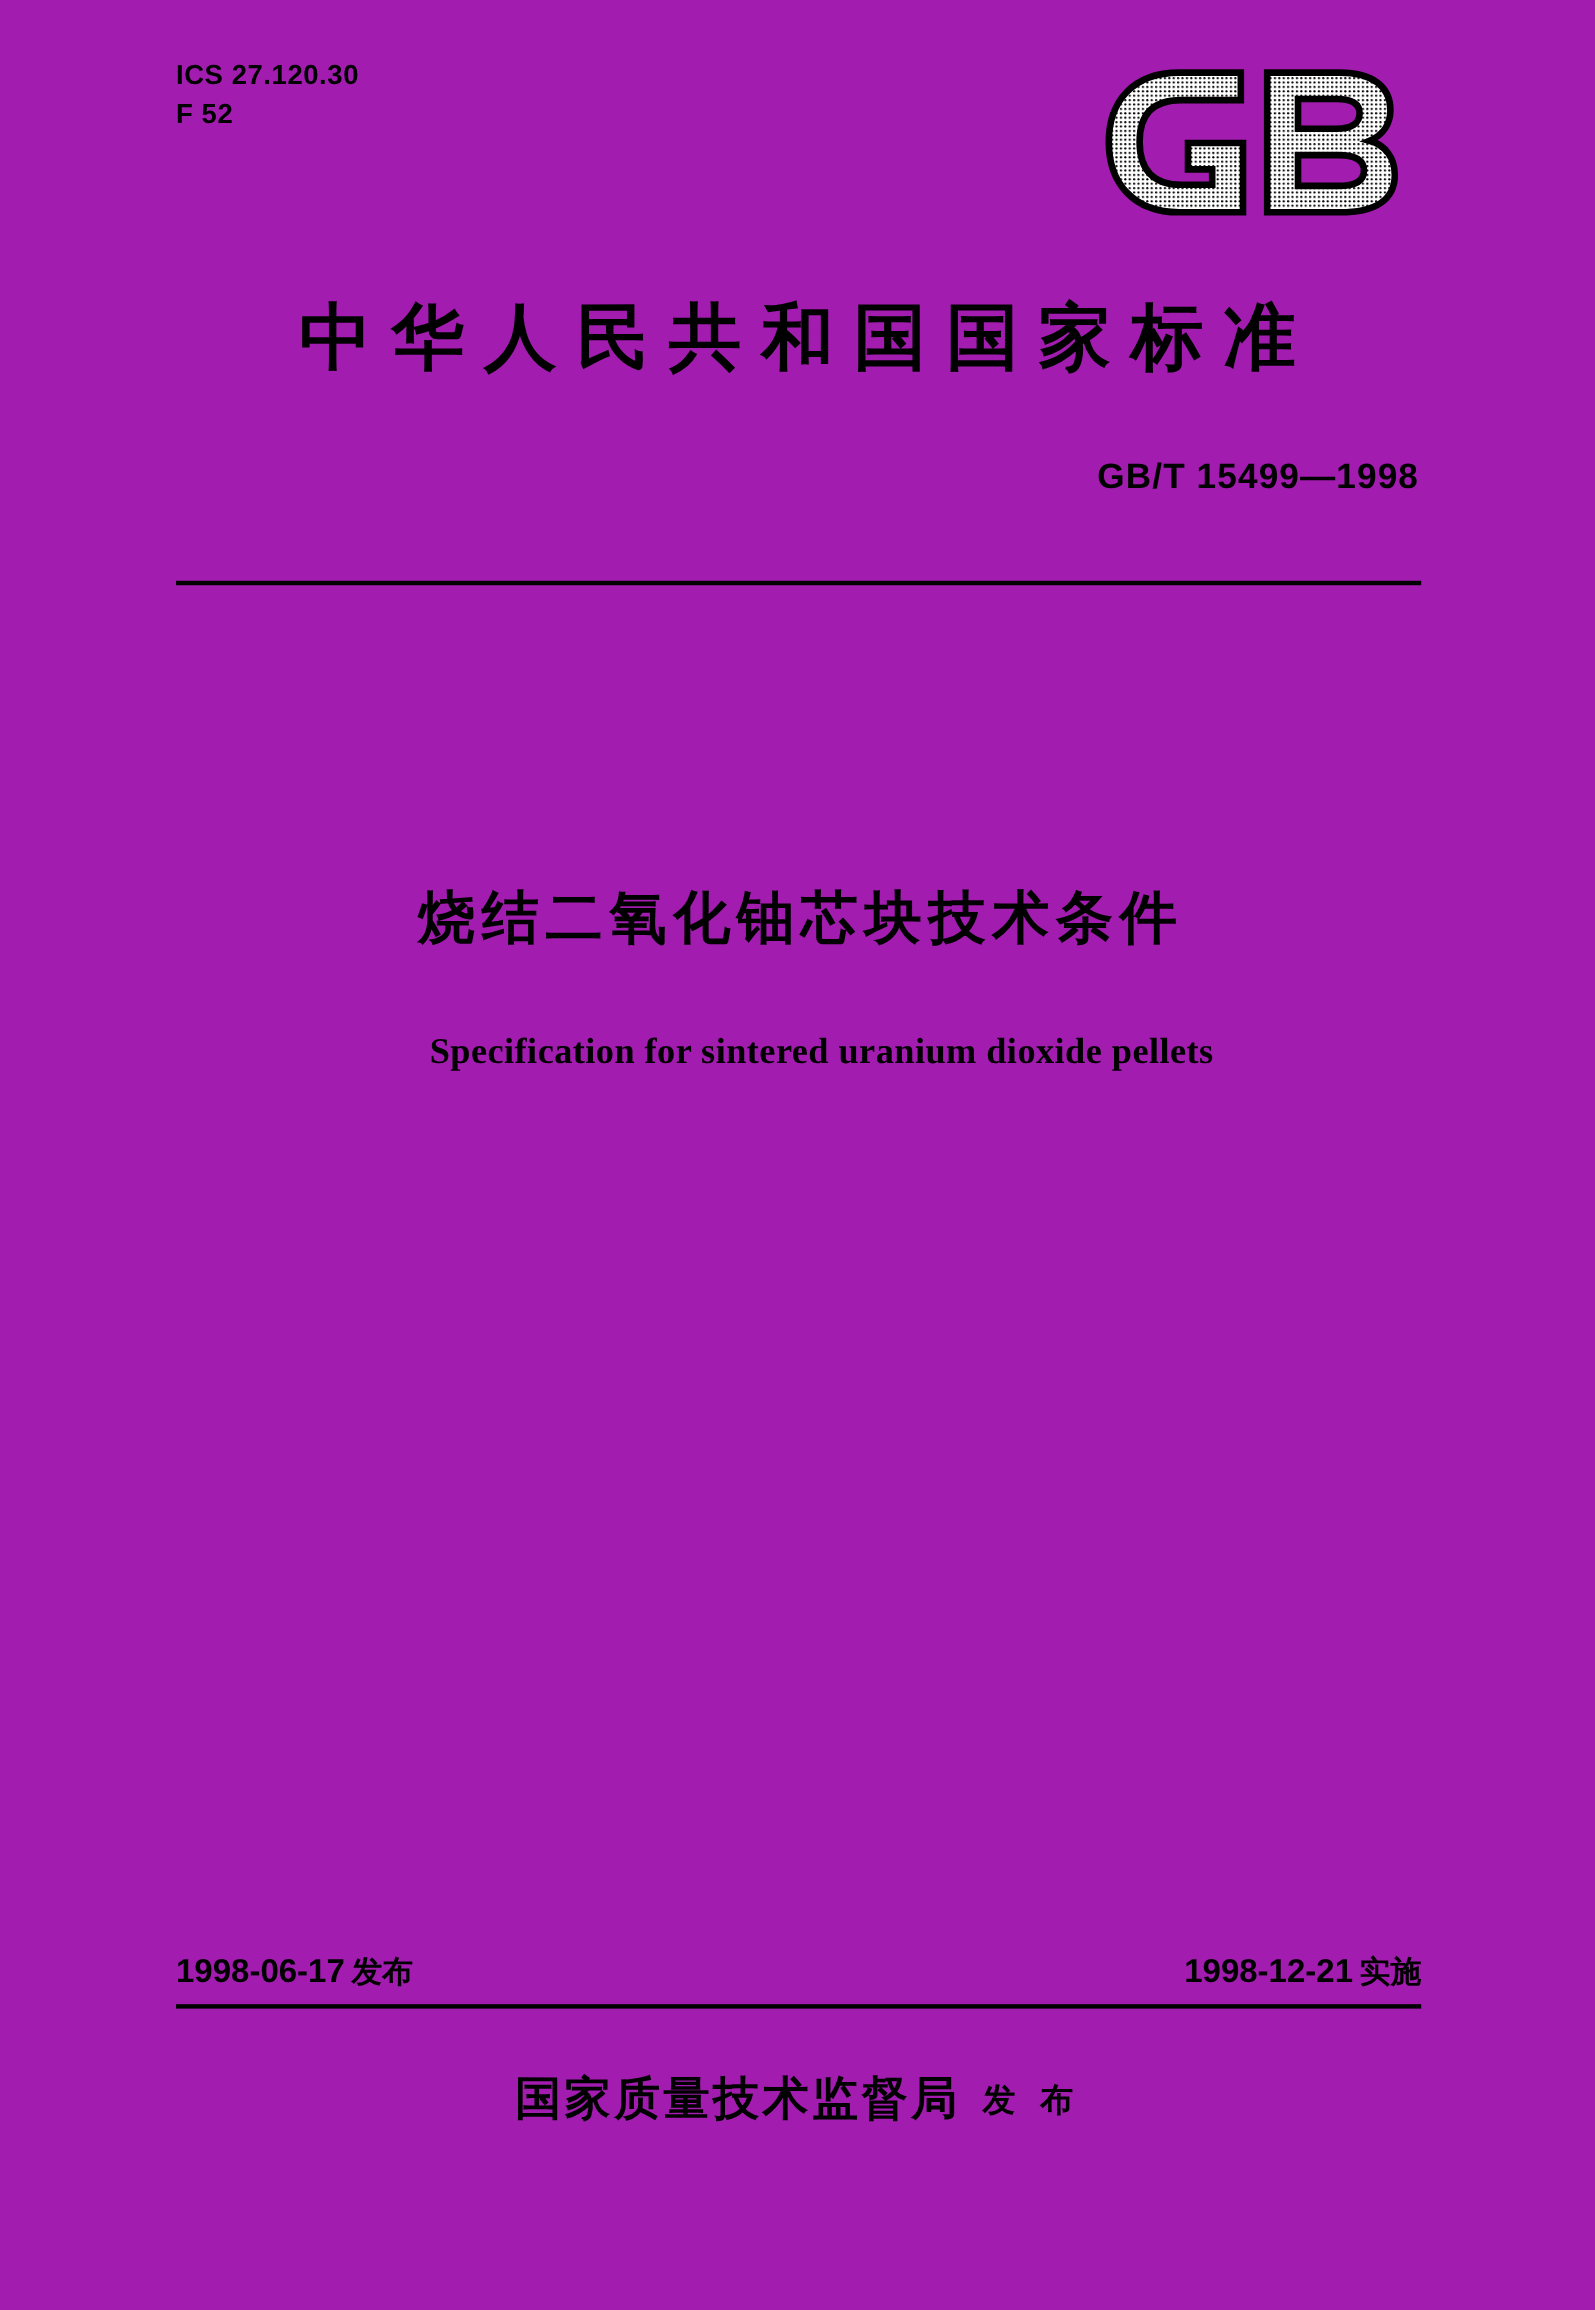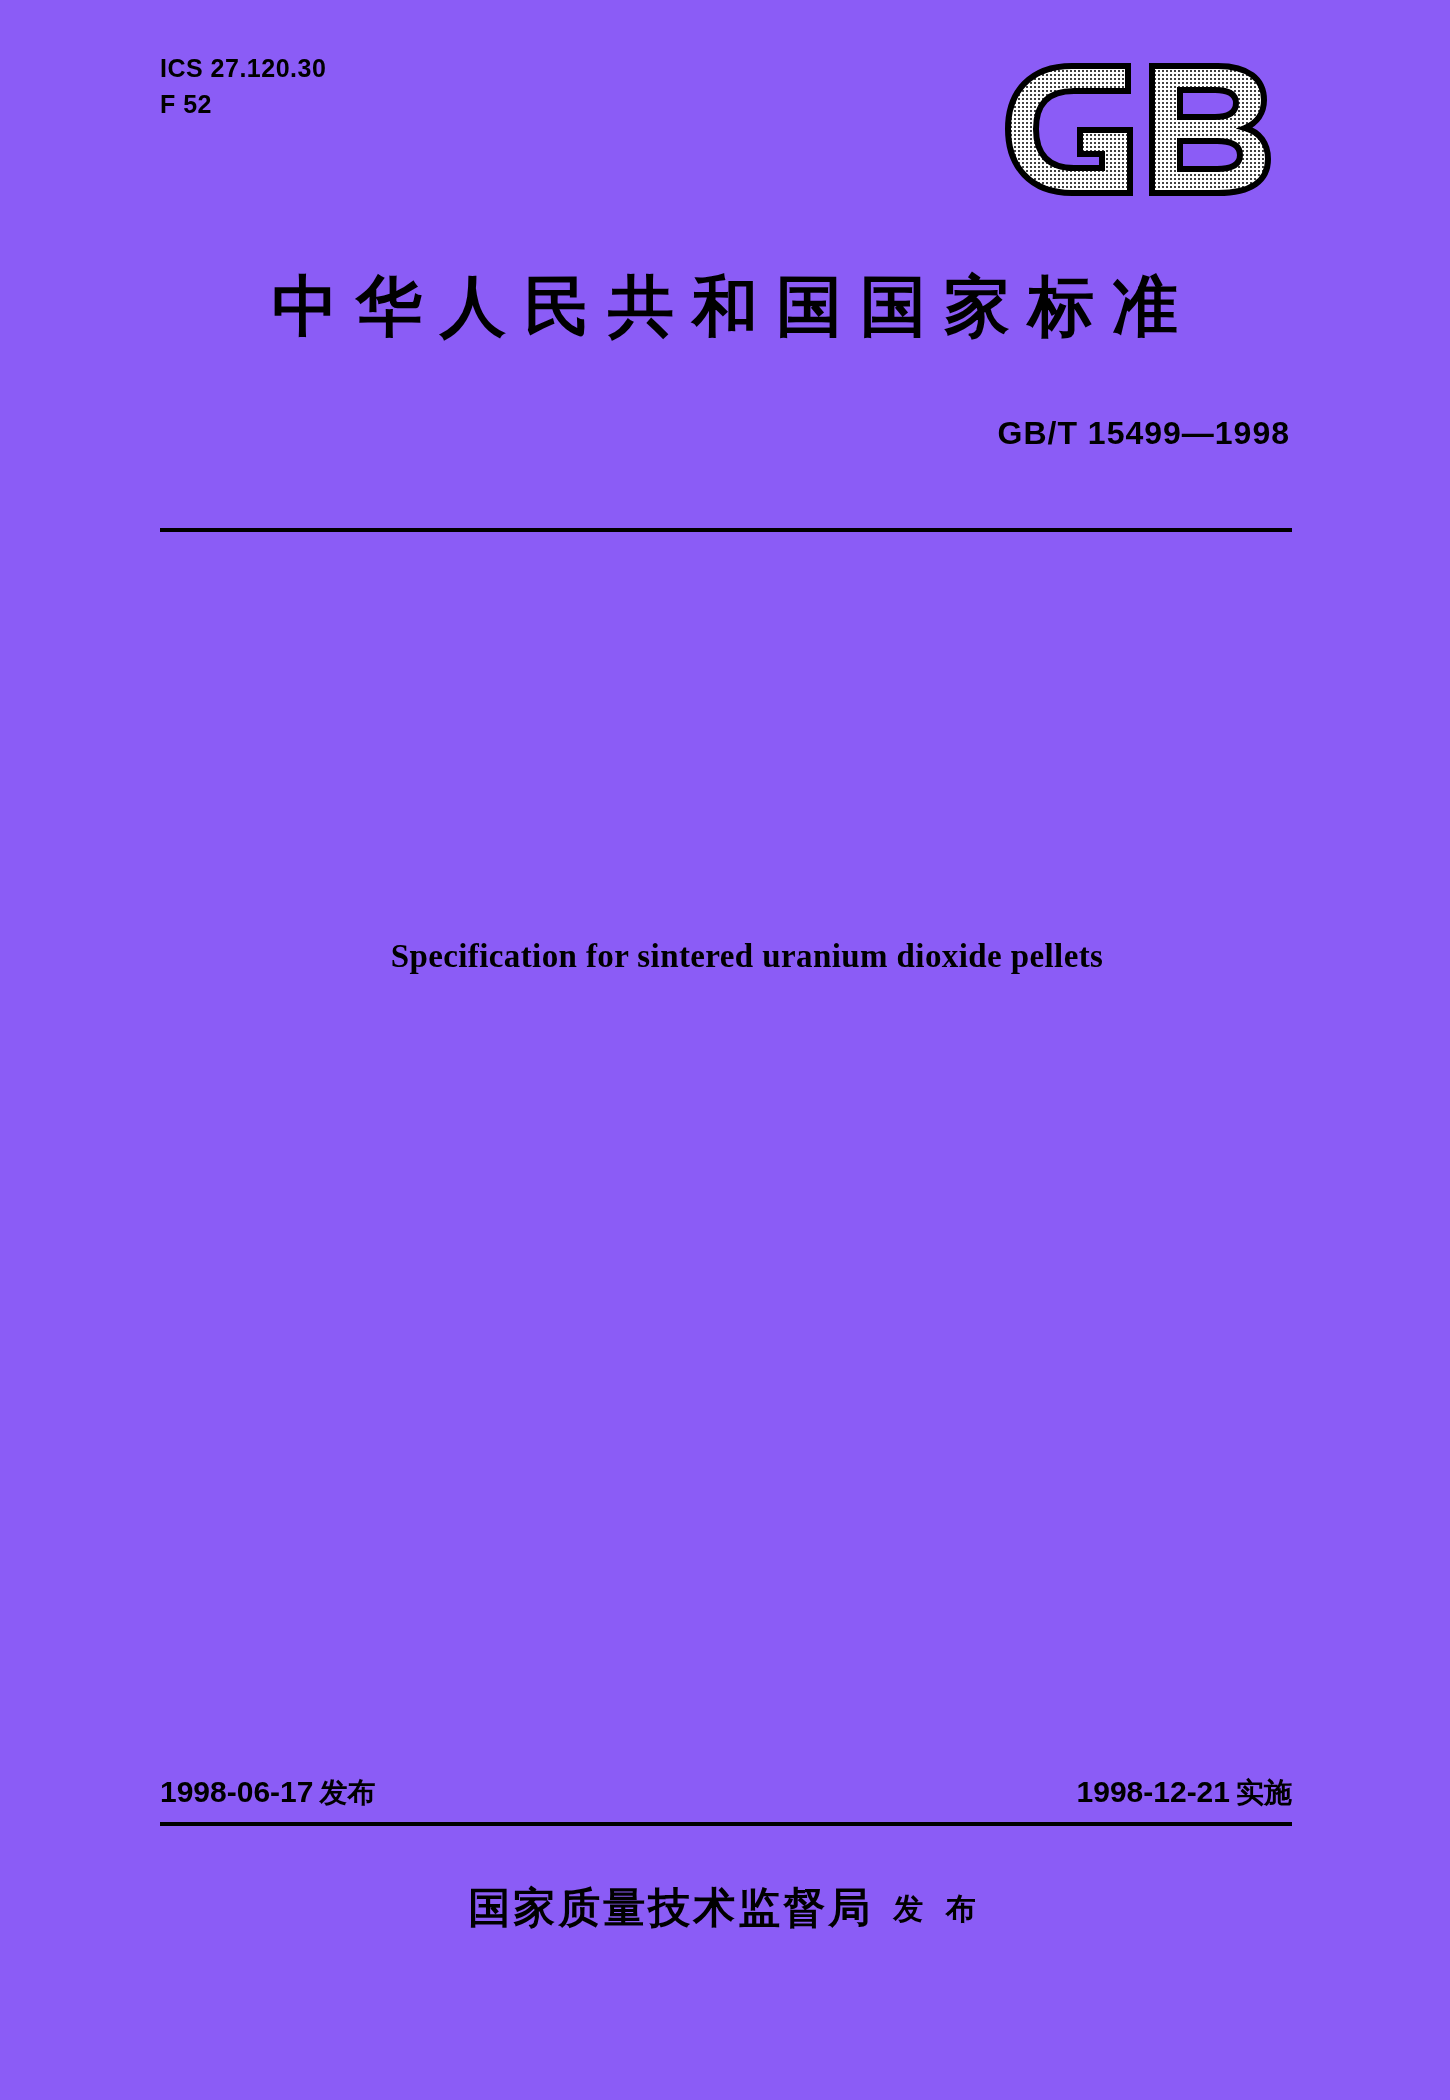--- a/index.html
+++ b/index.html
@@ -4,21 +4,21 @@
 <style>
   html, body {
     margin: 0;
     padding: 0;
     background: #ffffff;
   }
   .page {
     position: relative;
     width: 1450px;
     height: 2100px;
-    background: #8b5cf6;
+    background: #a21caf;
     font-family: "Liberation Serif", serif;
     overflow: hidden;
   }
 
   
   .ics-block {
     position: absolute;
     left: 160px;
     top: 52px;
     font-family: "Liberation Sans", sans-serif;
@@ -196,20 +196,21 @@
       </g>
     </svg>
   </div>
 
   <div class="national-title">中华人民共和国国家标准</div>
 
   <div class="std-number">GB/T 15499—1998</div>
 
   <div class="rule-top"></div>
 
+  <div class="doc-title-cn">烧结二氧化铀芯块技术条件</div>
   <div class="doc-title-en">Specification for sintered uranium dioxide pellets</div>
 
   <div class="dates-row">
     <div class="date-left">
       <span>1998-06-17</span><span class="date-cn">发布</span>
     </div>
     <div class="date-right">
       <span>1998-12-21</span><span class="date-cn">实施</span>
     </div>
   </div>

